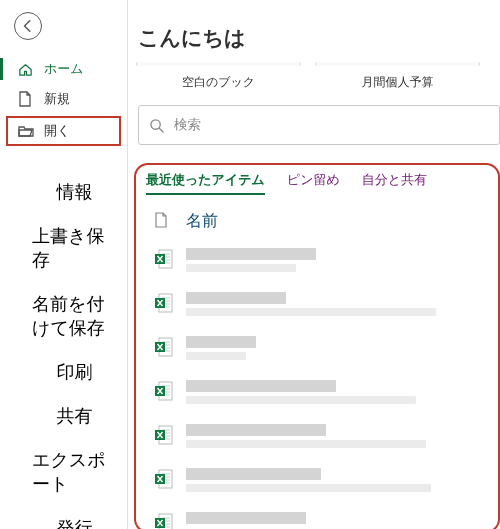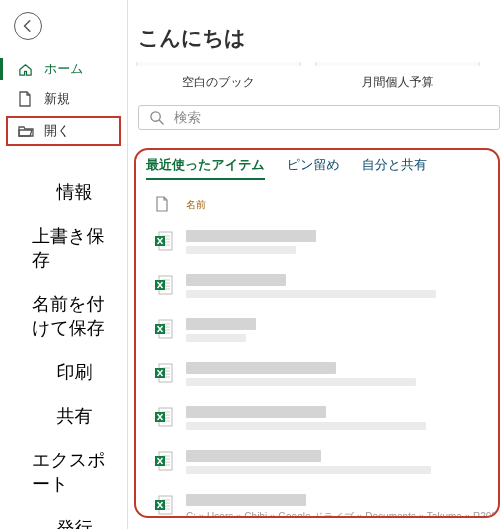--- a/index.html
+++ b/index.html
@@ -92,21 +92,21 @@
     border-radius: 3px;
     background: #fafafa;
     margin-bottom: 6px;
   }
   .template-thumb.cut { border-bottom: none; border-top: none; height: 4px; }
   .template-label { padding-top: 2px; }
   .search-box {
     margin: 0 0 18px 10px;
     border: 1px solid #c8c8c8;
     border-radius: 3px;
-    height: 25px;
+    height: 40px;
     display: flex; align-items: center;
     padding: 0 10px;
     color: #888;
   }
   .search-box svg { width: 15px; height: 15px; margin-right: 10px; }
   .search-box .ph { font-size: 13.5px; }
   .highlight-area {
     border: 2px solid #c0392b;
     border-radius: 14px;
     margin: 0 0 0 6px;
@@ -116,33 +116,32 @@
   }
   .tabs {
     display: flex;
     gap: 22px;
     padding: 0 2px 10px 2px;
     font-size: 13px;
   }
   .tab {
     padding-bottom: 4px;
     cursor: pointer;
-    color: #0c4a6e;
+    color: #701a75;
   }
   .tab.active {
     color: #0f703b;
     border-bottom: 2px solid #0f703b;
     font-weight: 600;
   }
   .list-header {
     display: flex; align-items: center;
     padding: 6px 4px 10px 10px;
-    font-size: 10px;
-    color: #a16207;
-    text-align: center;
+    font-size: 16px;
+    color: #0c4a6e;
   }
   .list-header .file-ico { width: 16px; margin-right: 16px; }
   .file-row {
     display: flex;
     align-items: flex-start;
     padding: 6px 4px 10px 10px;
     min-height: 40px;
   }
   .file-icon {
     width: 20px; height: 22px;

